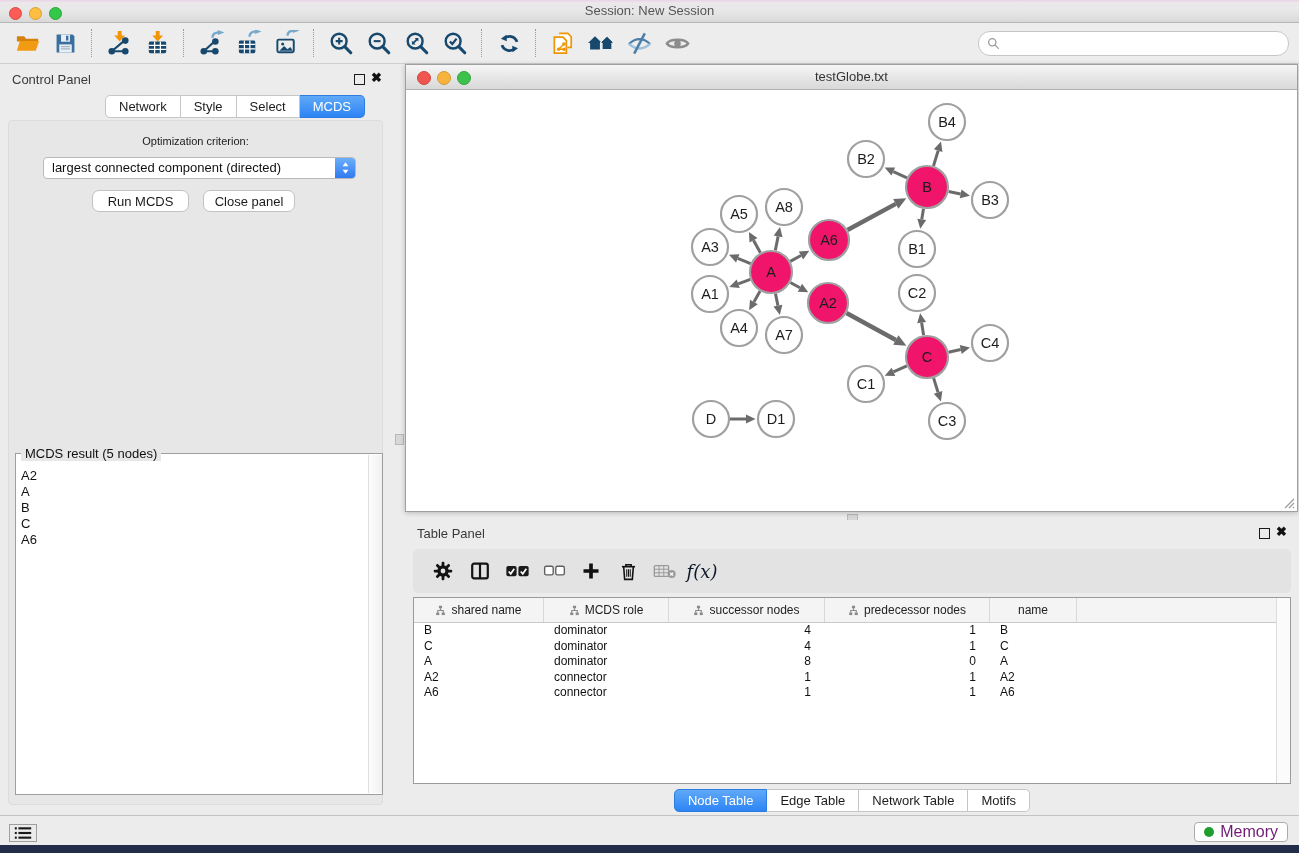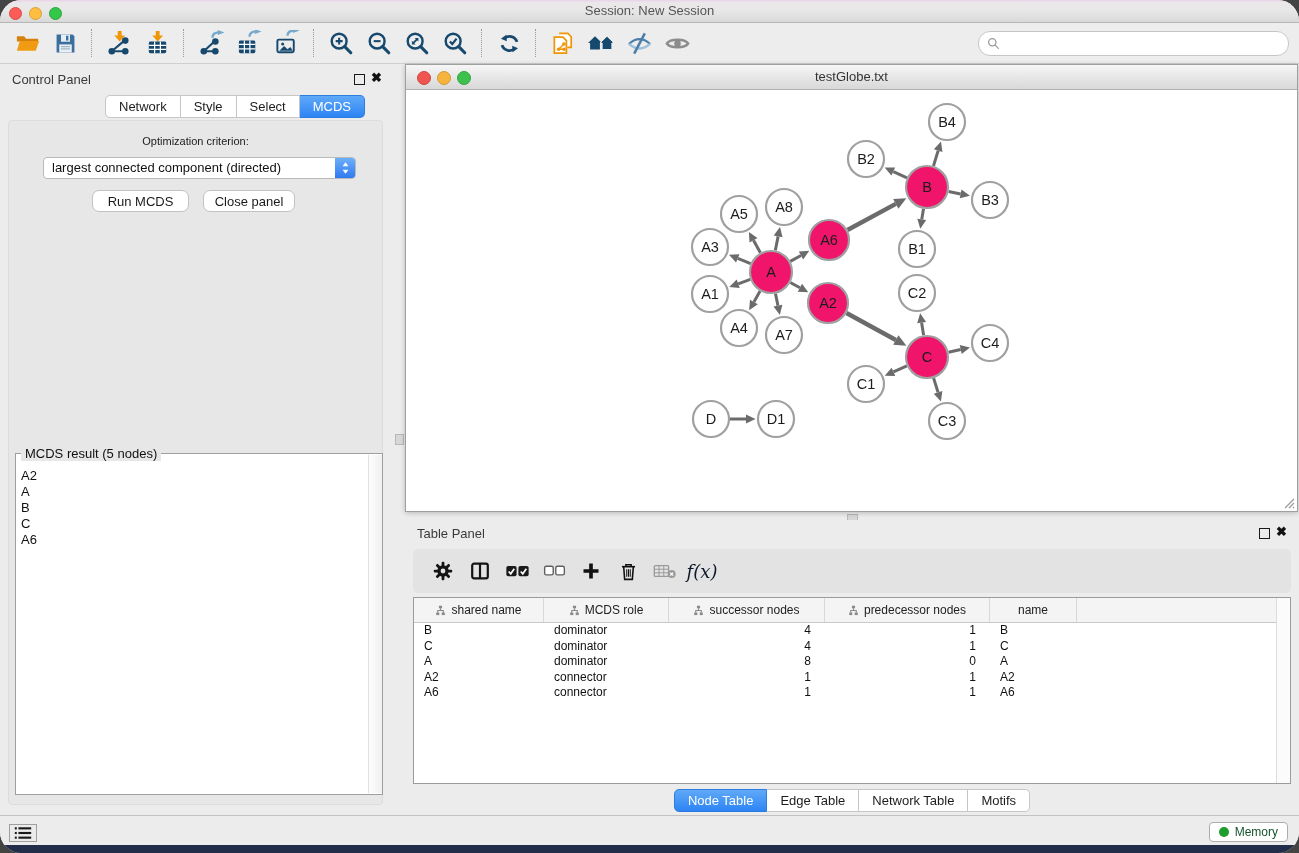--- a/index.html
+++ b/index.html
@@ -1,17 +1,17 @@
 <!DOCTYPE html>
 <html><head>
 <meta charset="utf-8">
 <style>
   html,body{margin:0;padding:0;background:#444;}
   .app{position:relative;width:1299px;height:853px;background:#ececec;overflow:hidden;
-       font-family:"Liberation Sans",sans-serif;color:#222;border-radius:21px;}
+       font-family:"Liberation Sans",sans-serif;color:#222;}
   
   .titlebar{position:absolute;left:0;top:0;width:100%;height:22px;
     background:linear-gradient(180deg,#e9d3e6 0%,#ebe7ea 12%,#e8e8e8 45%,#d9d9d9 100%);
     border-bottom:1px solid #b6b6b6;}
   .titlebar .title{position:absolute;left:0;right:0;top:3px;text-align:center;
     font-size:13px;color:#555;}
   .tl{position:absolute;top:7px;width:11px;height:11px;border-radius:50%;}
   .tl.red{left:9px;background:#fc5b57;border:0.5px solid #d94a44;}
   .tl.yel{left:29px;background:#fdbe41;border:0.5px solid #d9a131;}
   .tl.grn{left:49px;background:#34c84a;border:0.5px solid #2aa437;}
@@ -93,21 +93,21 @@
   .td.left{text-align:left;padding-left:10px;}
   .td.right{text-align:right;padding-right:14px;}
   .tscroll{position:absolute;right:0;top:0;bottom:0;width:13px;background:#fbfbfb;border-left:1px solid #ddd;}
   .tp-tabs{position:absolute;left:0;right:0;top:269px;display:flex;justify-content:center;}
   
   .statusbar{position:absolute;left:0;top:815px;width:100%;height:30px;background:#ececec;
     border-top:1px solid #c2c2c2;box-sizing:border-box;}
   .listbtn{position:absolute;left:9px;top:8px;width:28px;height:18px;background:#ebebeb;
     border:1px solid #9f9f9f;display:flex;align-items:center;justify-content:center;padding:0;}
   .membtn{position:absolute;right:11px;top:6px;height:20px;background:#fff;border:1px solid #adadad;
-    border-radius:4px;display:flex;align-items:center;padding:0 9px;font-size:12px;color:#14532d;
+    border-radius:4px;display:flex;align-items:center;padding:0 9px;font-size:16px;color:#701a75;
     font-family:"Liberation Sans",sans-serif;}
   .memdot{width:10px;height:10px;border-radius:50%;background:#1f9d2f;margin-right:6px;}
   .desktop-strip{position:absolute;left:0;top:845px;width:100%;height:8px;background:#222e49;}
   svg{display:block;}
 </style>
 </head>
 <body>
 
 <div class="app">
 

